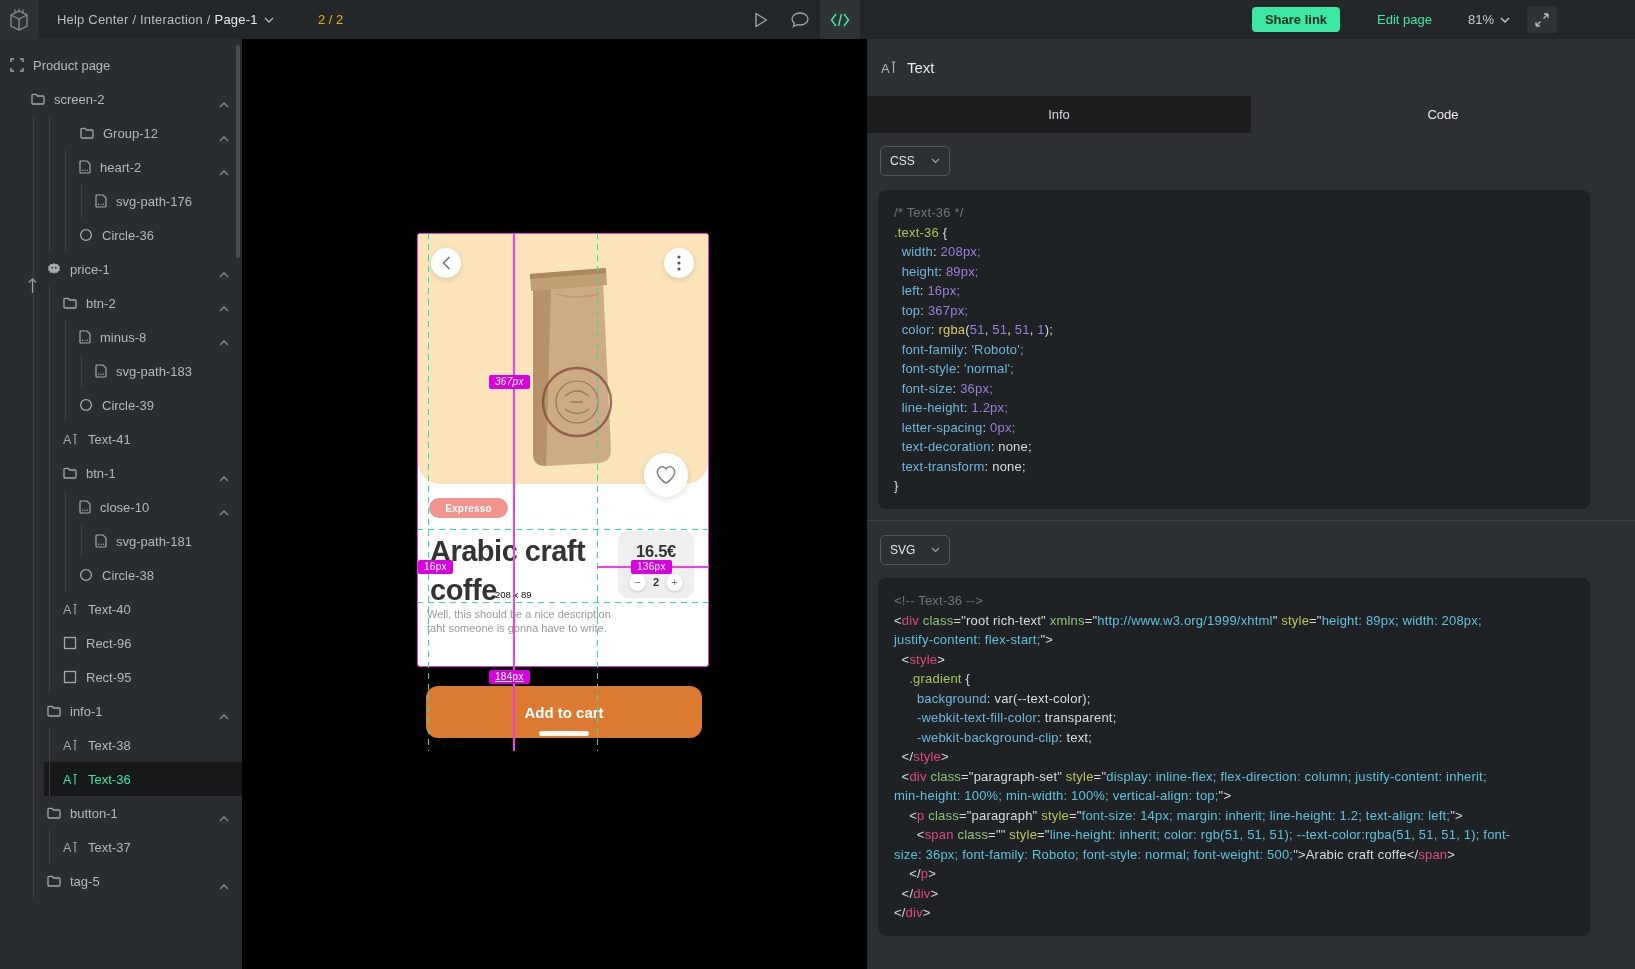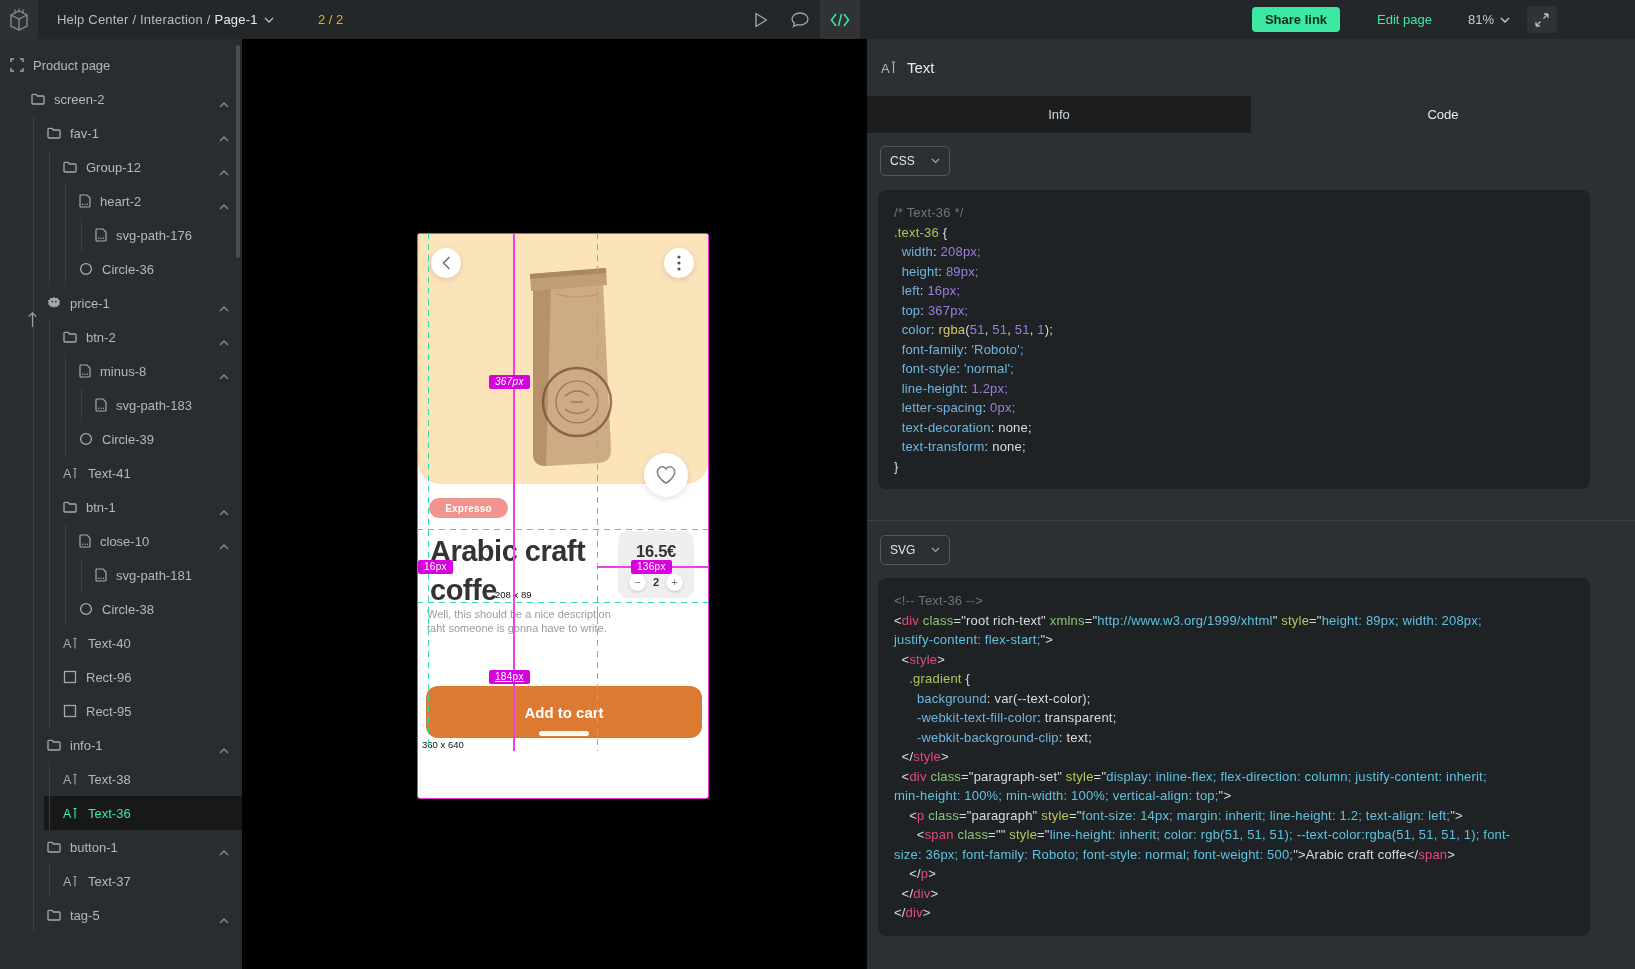--- a/index.html
+++ b/index.html
@@ -31,21 +31,21 @@
   .trow .ticon{display:flex;align-items:center;position:relative;z-index:2;}
   .trow .tchev{position:absolute;right:13px;top:14px;z-index:2;}
   .trow.sel::before{content:'';position:absolute;left:44px;right:0;top:0;bottom:0;background:#161819;}
   .trow.sel .tlabel{color:#3BE9A3;}
   .guide{position:absolute;top:0;bottom:0;width:1px;background:#3A3E40;z-index:1;}
   .int-arrow{position:absolute;left:27px;top:24px;z-index:3;}
   .sb-scroll{position:absolute;right:2px;top:6px;width:4px;height:213px;background:#4A4E51;border-radius:2px;}
 
   
   .canvas{position:absolute;left:242px;top:39px;width:625px;height:930px;background:#000;overflow:hidden;}
-  .card{position:absolute;left:175px;top:194px;width:292px;height:566px;background:#fff;border:1px solid #E935E0;border-radius:3px;}
+  .card{position:absolute;left:175px;top:194px;width:292px;height:434px;background:#fff;border:1px solid #E935E0;border-radius:3px;}
   .imgarea{position:absolute;left:0;top:0;width:290px;height:250px;background:#FBE3BA;border-radius:2px 2px 22px 22px;}
   .roundbtn{position:absolute;background:#fff;border-radius:50%;display:flex;align-items:center;justify-content:center;
             box-shadow:0 2px 6px rgba(0,0,0,.12);cursor:pointer;}
   .tagpill{position:absolute;left:11px;top:264px;width:79px;height:20px;background:#F0948D;border-radius:10px;
            color:#fff;font-size:10px;font-weight:bold;display:flex;align-items:center;justify-content:center;letter-spacing:.2px;}
   .title{position:absolute;left:12px;top:298px;width:172px;font-size:29px;line-height:39px;font-weight:600;color:#333;letter-spacing:-.5px;}
   .dimtext{position:absolute;font-size:9.5px;color:#111;}
   .desc{position:absolute;left:9px;top:374px;font-size:11px;line-height:13.5px;color:#9B9B9B;}
   .pricebox{position:absolute;left:200px;top:297px;width:76px;height:67px;background:#EFEFEF;border-radius:10px;}
   .price{position:absolute;left:0;top:11px;width:76px;text-align:center;font-size:16.5px;font-weight:bold;color:#333;letter-spacing:-.3px;}
@@ -149,33 +149,21 @@
           <span class="ticon">
             <svg width="14" height="12" viewBox="0 0 14 12">
               <path d="M1 2.5 Q1 1.3 2.2 1.3 H5 L6.5 3 H11.8 Q13 3 13 4.2 V9.8 Q13 11 11.8 11 H2.2 Q1 11 1 9.8 Z" fill="none" stroke="#A4A9AD" stroke-width="1.3"></path>
             </svg>
           </span>
           <span class="tlabel">screen-2</span>
           <span class="tchev"><svg width="10" height="6" viewBox="0 0 10 6">
               <path d="M1 5 L5 1 L9 5" fill="none" stroke="#878C90" stroke-width="1.3"></path>
             </svg></span>
         </div>
-        <div class="trow" style="padding-left: 47px;">
-          <i class="guide" style="left: 33px;"></i>
-          <span class="ticon">
-            <svg width="14" height="12" viewBox="0 0 14 12">
-              <path d="M1 2.5 Q1 1.3 2.2 1.3 H5 L6.5 3 H11.8 Q13 3 13 4.2 V9.8 Q13 11 11.8 11 H2.2 Q1 11 1 9.8 Z" fill="none" stroke="#A4A9AD" stroke-width="1.3"></path>
-            </svg>
-          </span>
-          <span class="tlabel">fav-1</span>
-          <span class="tchev"><svg width="10" height="6" viewBox="0 0 10 6">
-              <path d="M1 5 L5 1 L9 5" fill="none" stroke="#878C90" stroke-width="1.3"></path>
-            </svg></span>
-        </div>
-        <div class="trow" style="padding-left: 63px;">
+        <div class="trow" style="padding-left: 80px;">
           <i class="guide" style="left: 33px;"></i>
           <i class="guide" style="left: 49px;"></i>
           <span class="ticon">
             <svg width="14" height="12" viewBox="0 0 14 12">
               <path d="M1 2.5 Q1 1.3 2.2 1.3 H5 L6.5 3 H11.8 Q13 3 13 4.2 V9.8 Q13 11 11.8 11 H2.2 Q1 11 1 9.8 Z" fill="none" stroke="#A4A9AD" stroke-width="1.3"></path>
             </svg>
           </span>
           <span class="tlabel">Group-12</span>
           <span class="tchev"><svg width="10" height="6" viewBox="0 0 10 6">
               <path d="M1 5 L5 1 L9 5" fill="none" stroke="#878C90" stroke-width="1.3"></path>
@@ -560,20 +548,21 @@
     <div class="codeblock" style="top:151px;">
         <div class="cl"><span class="tk-cmt">/* Text-36 */</span></div>
         <div class="cl"><span class="tk-sel">.text-36</span><span class="tk-pln"> {</span></div>
         <div class="cl"><span class="tk-pln">  </span><span class="tk-prop">width</span><span class="tk-pln">: </span><span class="tk-num">208px;</span></div>
         <div class="cl"><span class="tk-pln">  </span><span class="tk-prop">height</span><span class="tk-pln">: </span><span class="tk-num">89px;</span></div>
         <div class="cl"><span class="tk-pln">  </span><span class="tk-prop">left</span><span class="tk-pln">: </span><span class="tk-num">16px;</span></div>
         <div class="cl"><span class="tk-pln">  </span><span class="tk-prop">top</span><span class="tk-pln">: </span><span class="tk-num">367px;</span></div>
         <div class="cl"><span class="tk-pln">  </span><span class="tk-prop">color</span><span class="tk-pln">: </span><span class="tk-func">rgba</span><span class="tk-pln">(</span><span class="tk-num">51</span><span class="tk-pln">, </span><span class="tk-num">51</span><span class="tk-pln">, </span><span class="tk-num">51</span><span class="tk-pln">, </span><span class="tk-num">1</span><span class="tk-pln">);</span></div>
         <div class="cl"><span class="tk-pln">  </span><span class="tk-prop">font-family</span><span class="tk-pln">: </span><span class="tk-str">'Roboto';</span></div>
         <div class="cl"><span class="tk-pln">  </span><span class="tk-prop">font-style</span><span class="tk-pln">: </span><span class="tk-str">'normal';</span></div>
+        <div class="cl"><span class="tk-pln">  </span><span class="tk-prop">font-size</span><span class="tk-pln">: </span><span class="tk-num">36px;</span></div>
         <div class="cl"><span class="tk-pln">  </span><span class="tk-prop">line-height</span><span class="tk-pln">: </span><span class="tk-num">1.2px;</span></div>
         <div class="cl"><span class="tk-pln">  </span><span class="tk-prop">letter-spacing</span><span class="tk-pln">: </span><span class="tk-num">0px;</span></div>
         <div class="cl"><span class="tk-pln">  </span><span class="tk-prop">text-decoration</span><span class="tk-pln">: none;</span></div>
         <div class="cl"><span class="tk-pln">  </span><span class="tk-prop">text-transform</span><span class="tk-pln">: none;</span></div>
         <div class="cl"><span class="tk-pln">}</span></div>
       </div>
 
     <div class="divider" style="top:481px;"></div>
 
     <div class="selbox" style="left:13px;top:496px;">

